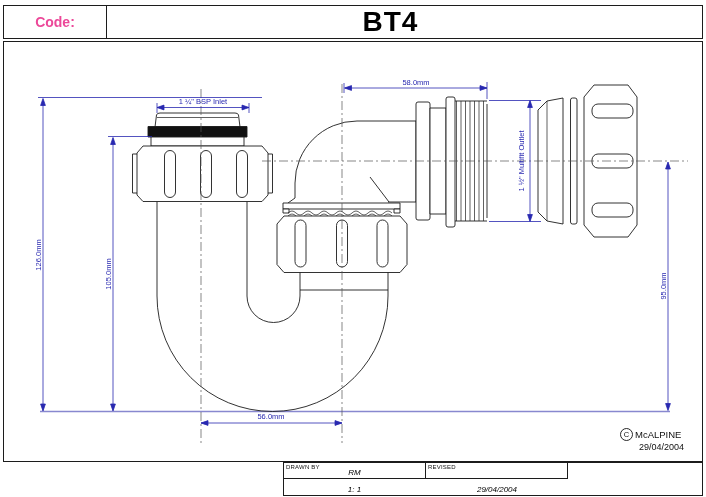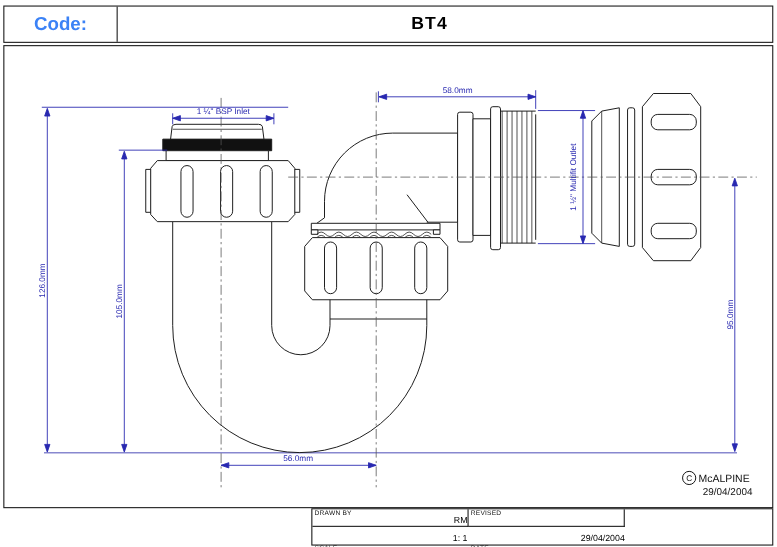--- a/index.html
+++ b/index.html
@@ -1,31 +1,31 @@
 <!DOCTYPE html>
 <html><head>
 <meta charset="utf-8">
 <style>
   html,body{margin:0;padding:0;background:#fff;}
   body{width:706px;height:497px;position:relative;font-family:"Liberation Sans",sans-serif;overflow:hidden;}
   .box{position:absolute;border:1px solid #1c1c1c;background:#fff;box-sizing:border-box;}
   #header-box{left:3px;top:5px;width:700px;height:34px;display:flex;}
   #code-cell{width:103px;border-right:1px solid #1c1c1c;display:flex;align-items:center;justify-content:center;
-             font-weight:bold;font-size:17px;color:#3b82f6;box-sizing:border-box;}
+             font-weight:bold;font-size:14px;color:#ec4899;box-sizing:border-box;}
   #code-value-cell{flex:1;display:flex;align-items:center;justify-content:center;padding-right:28px;
-             font-weight:bold;font-size:16px;letter-spacing:1px;color:#000;box-sizing:border-box;}
+             font-weight:bold;font-size:28px;letter-spacing:1px;color:#000;box-sizing:border-box;}
   #drawing-box{left:3px;top:41px;width:700px;height:421px;}
   svg{position:absolute;left:0;top:0;}
   #title-block{position:absolute;left:283px;top:462px;width:420px;height:34px;border:1px solid #1c1c1c;
                box-sizing:border-box;display:grid;grid-template-columns:142px 142px 1fr;grid-template-rows:1fr 1fr;background:#fff;}
   .tb-cell{position:relative;border-right:1px solid #1c1c1c;border-bottom:1px solid #1c1c1c;box-sizing:border-box;}
   .tb-cell.last-col{border-right:none;}
   .tb-cell.last-row{border-bottom:none;margin-top:16px;}
   .tb-label{position:absolute;left:2px;top:1px;font-size:6px;color:#111;letter-spacing:0.2px;}
-  .tb-value{position:absolute;left:0;right:0;bottom:1px;text-align:right;font-size:8px;color:#000;}
+  .tb-value{position:absolute;left:0;right:0;bottom:1px;text-align:center;font-size:8px;color:#000;font-style:italic;}
 </style>
 </head>
 <body>
 
 <div class="box" id="header-box">
   <div id="code-cell">Code:</div>
   <div id="code-value-cell">BT4</div>
 </div>
 
 <div class="box" id="drawing-box"></div>

